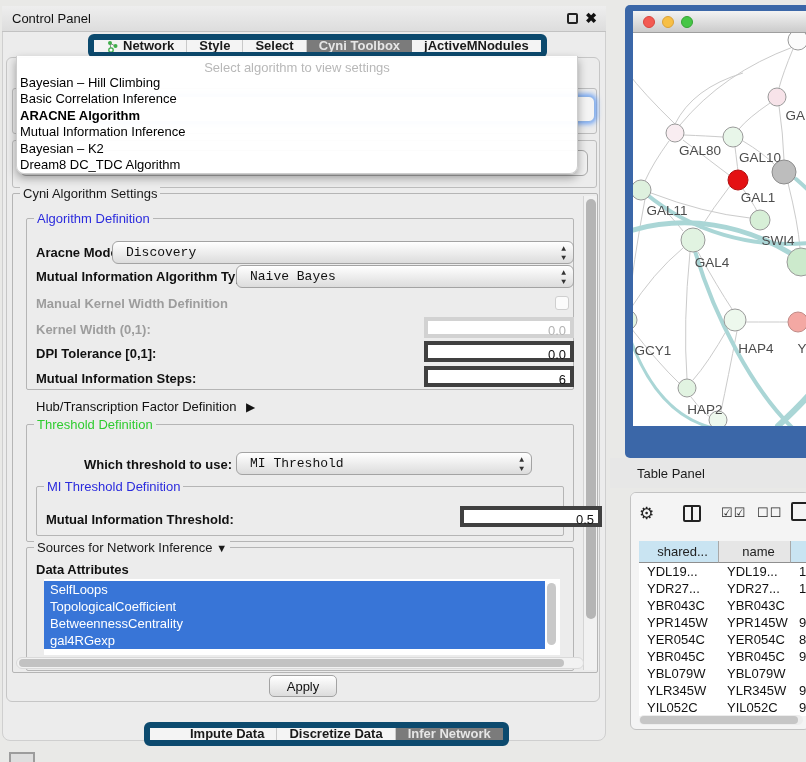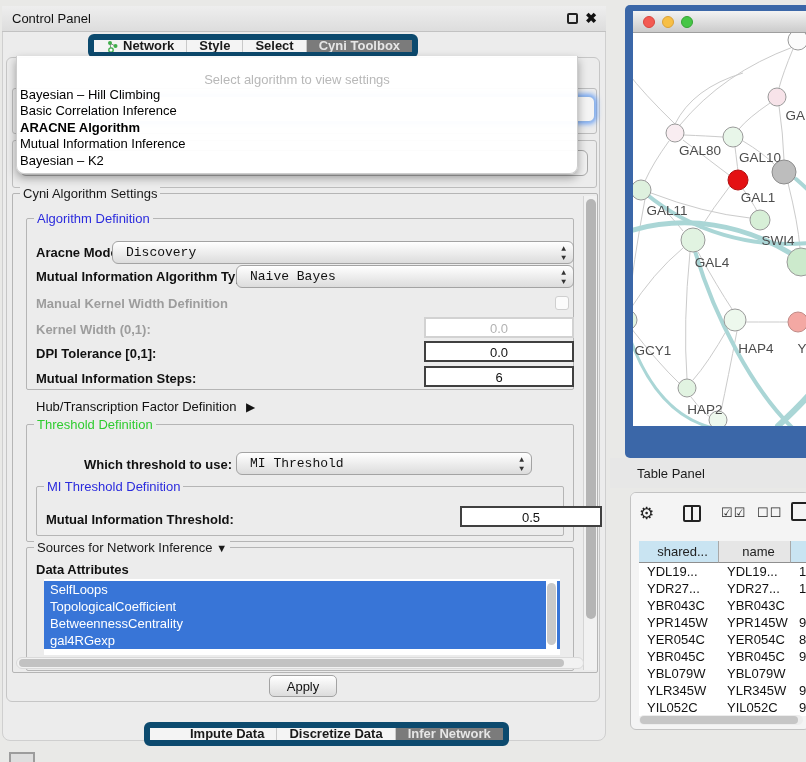--- a/index.html
+++ b/index.html
@@ -33,51 +33,51 @@
   
   .frag-group { border:1px solid #bdbdbd; border-radius:3px; background:#ececec; }
   .frag-combo-focus { border:1px solid #8fb4e8; border-radius:6px; background:#f4f4f4;
                       box-shadow:0 0 5px 2px rgba(80,145,245,.8); }
   .frag-combo { border:1px solid #a9a9a9; border-radius:6px; background:#f2f2f2; }
 
   
   .popup { left:16px; top:56px; width:562px; height:118px; background:rgba(255,255,255,.97);
            border:1px solid #cdcdcd; border-top:none; border-radius:0 0 8px 8px;
            box-shadow:0 4px 10px rgba(0,0,0,.35); z-index:20; }
-  .popup .hint { text-align:center; font-size:13px; color:#b8b8b8; padding-top:16px; }
+  .popup .hint { text-align:center; font-size:13px; color:#b8b8b8; padding-top:4px; }
   .popup .item { font-size:13px; color:#000; line-height:16.4px; padding-left:3px; white-space:nowrap; }
   .popup .item.sel { font-weight:bold; }
 
   
   .gb { border:1px solid #b5b5b5; border-radius:2px; }
   .gb-title { position:absolute; font-size:13px; background:#ececec; padding:0 3px; white-space:nowrap; z-index:3; }
   .t-black { color:#1a1a1a; } .t-blue { color:#2b2bdd; } .t-green { color:#2fcc30; }
 
   .lbl { position:absolute; font-size:13px; font-weight:bold; color:#111; white-space:nowrap; }
   .lbl.dis { color:#9d9d9d; }
   .plain { font-weight:normal; }
 
   .combo { position:absolute; height:23px; border:1px solid #a3a3a3; border-radius:6px;
            background:linear-gradient(#ffffff,#dcdcdc); font-size:13px; color:#111;
            display:flex; align-items:center; padding-left:13px;font-family:Liberation Mono, monospace; }
   .combo .stepper { position:absolute; right:7px; top:2px; display:flex; flex-direction:column;
                     line-height:9px; font-size:8px; color:#333; }
-  .field { position:absolute; height:21px; background:#fff; border:2px solid #404040;
-           font-size:13px; color:#111; text-align:center; padding:2px 16px; }
+  .field { position:absolute; height:21px; background:#fff; border:4px solid #404040;
+           font-size:13px; color:#111; text-align:right; padding:2px 4px; }
   .field.dis { border-color:#d2d2d2; color:#b3b3b3; }
   .checkbox { position:absolute; width:14px; height:14px; border:1px solid #cfcfcf; border-radius:3px; background:#fbfbfb; }
 
   .vscroll { position:absolute; background:#f1f1f1; border-left:1px solid #d4d4d4; }
   .vthumb  { position:absolute; background:#b5b5b5; border-radius:5px; }
   .hscroll { position:absolute; background:#f2f2f2; border:1px solid #dadada; border-radius:6px; }
   .hthumb  { position:absolute; background:#c2c2c2; border-radius:4px; }
 
   .attr-list { position:absolute; left:44px; top:579px; width:516px; height:76px; background:#fff; overflow:hidden; }
   .attr-item { height:17px; line-height:17px; background:#3875d7; color:#fff; font-size:13px;
-               padding-left:6px; width:541px; margin-top:0; }
+               padding-left:6px; width:501px; margin-top:0; }
   .attr-item:first-child { margin-top:2px; }
 
   .btn { position:absolute; border:1px solid #a3a3a3; border-radius:5px;
          background:linear-gradient(#ffffff,#dcdcdc); font-size:13px; color:#111;
          display:flex; align-items:center; justify-content:center; }
 
   .mini-square { left:9px; top:752px; width:26px; height:16px; border:2px solid #9c9c9c; background:#dedede; }
 
   
   .net-frame { left:625px; top:5px; width:181px; height:453px; background:#3b67a8; border-radius:5px 0 0 5px; }
@@ -138,34 +138,38 @@
     </div>
     <div class="tab">
         <span>Style</span>
       </div>
     <div class="tab">
         <span>Select</span>
       </div>
     <div class="tab sel">
         <span>Cyni Toolbox</span>
       </div>
+    <div class="tab">
+        <span>jActiveMNodules</span>
+      </div>
   </div>
 
   <div class="abs frag-group" style="left:12px;top:88px;width:585px;height:46px;"></div>
   <div class="abs frag-combo-focus" style="left:90px;top:96px;width:505px;height:26px;"></div>
   <div class="abs frag-group" style="left:12px;top:140px;width:585px;height:48px;"></div>
   <div class="abs frag-combo" style="left:20px;top:150px;width:568px;height:26px;"></div>
 
   <div class="abs popup">
     <div class="hint">Select algorithm to view settings</div>
     <div class="item">Bayesian – Hill Climbing</div>
     <div class="item">Basic Correlation Inference</div>
     <div class="item sel">ARACNE Algorithm</div>
     <div class="item">Mutual Information Inference</div>
     <div class="item">Bayesian – K2</div>
+    <div class="item">Dream8 DC_TDC Algorithm</div>
   </div>
 
   <div class="abs gb" style="left:12px;top:193px;width:586px;height:480px;"></div>
   <span class="gb-title t-black" style="left:20px;top:186px;">Cyni Algorithm Settings</span>
 
   <div class="vscroll" style="left:583px;top:196px;width:14px;height:474px;">
     <div class="vthumb" style="left:2px;top:3px;width:10px;height:420px;"></div>
   </div>
 
   <div class="abs gb" style="left:26px;top:218px;width:548px;height:172px;"></div>

